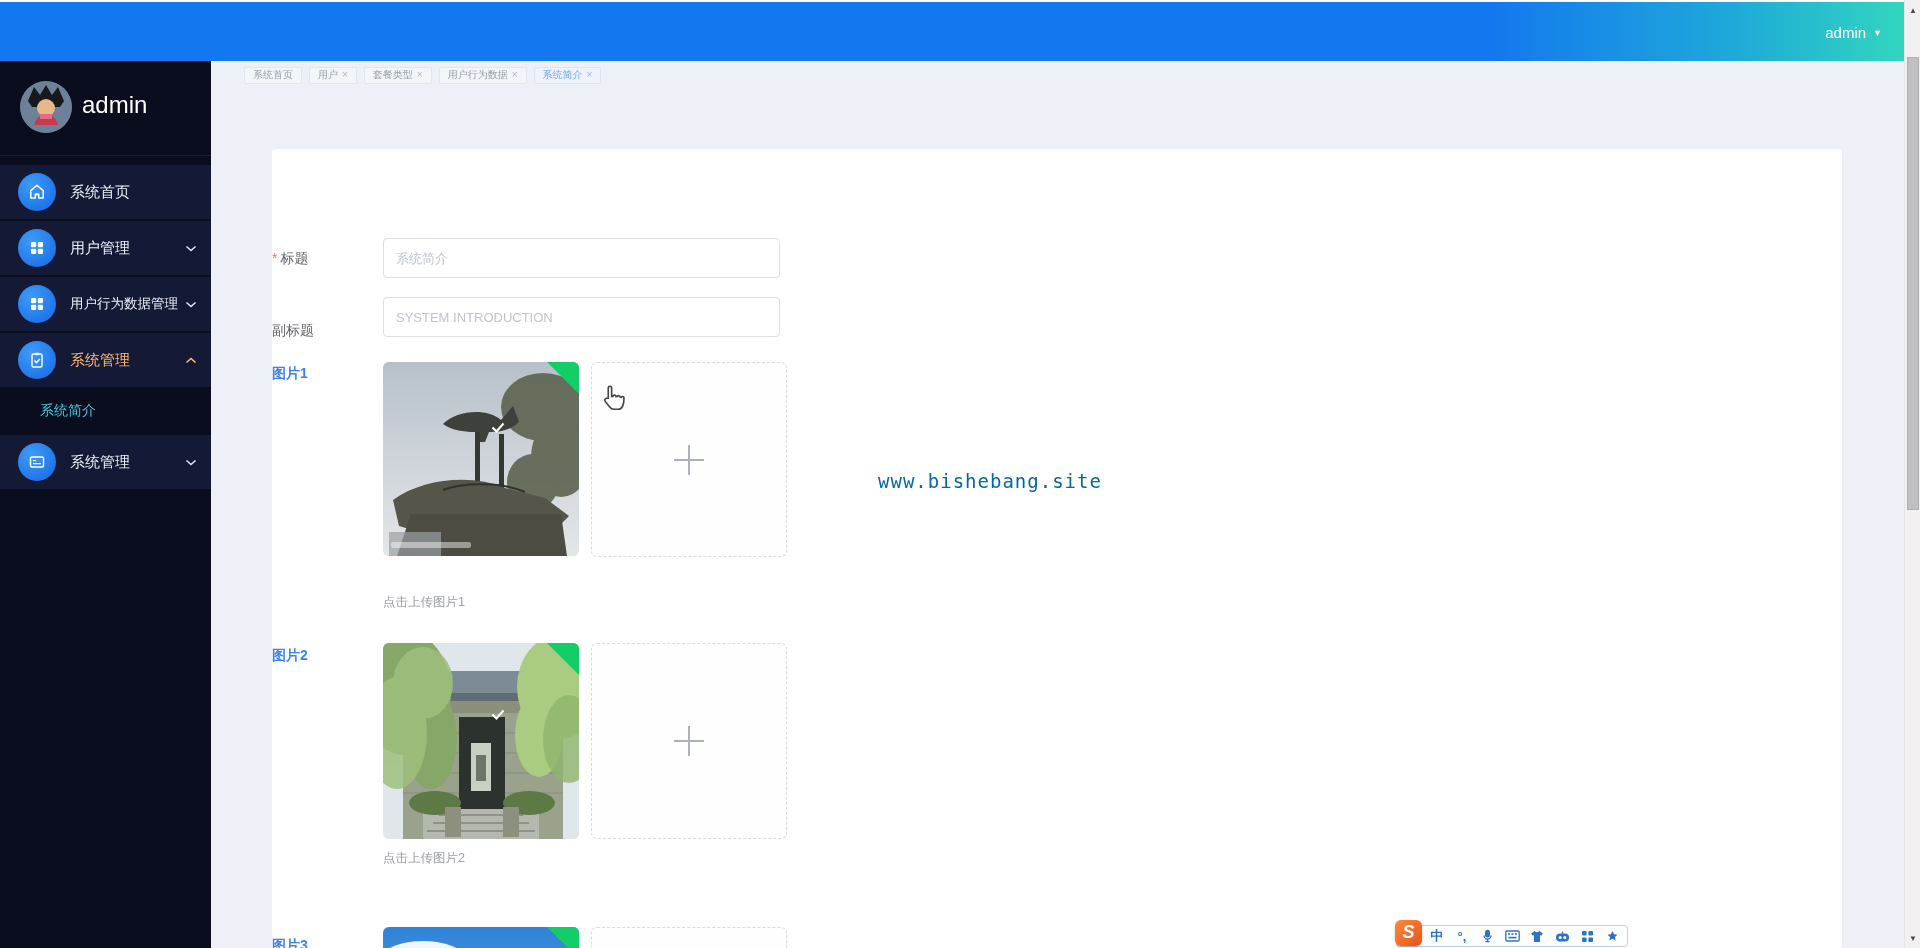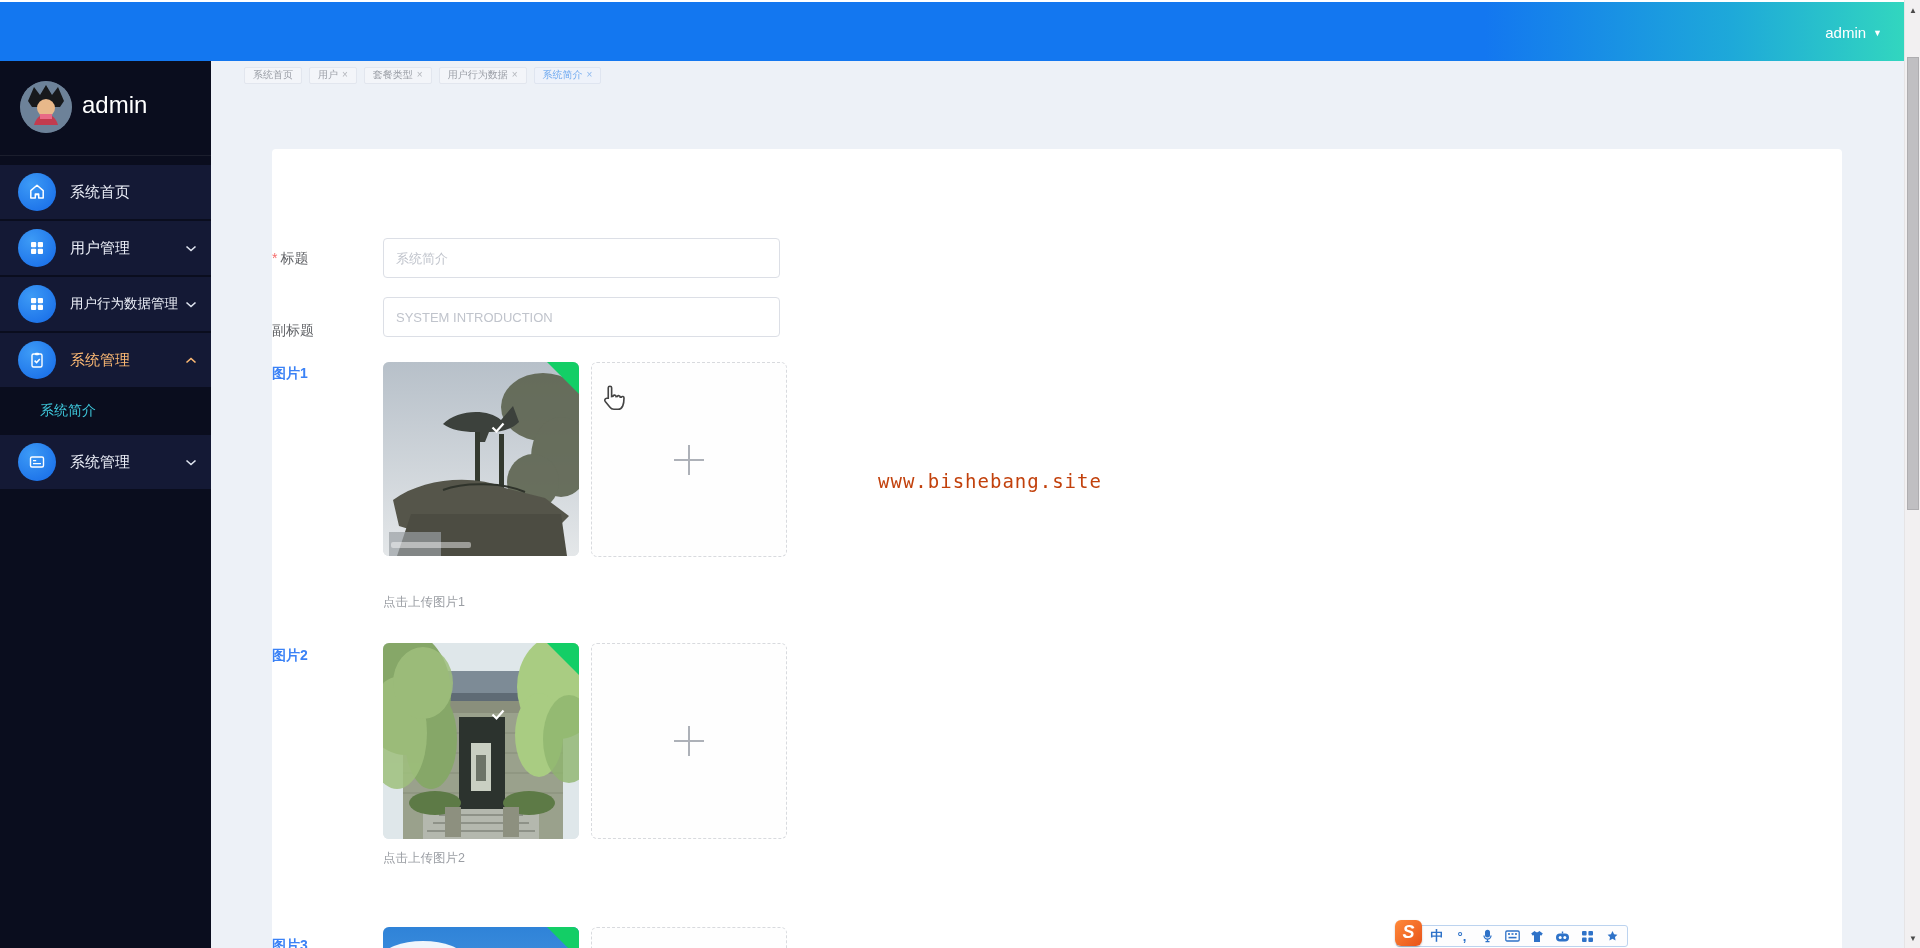--- a/index.html
+++ b/index.html
@@ -57,21 +57,21 @@
 
   .thumb { position:absolute; left:111px; width:196px; height:194px; border-radius:6px; overflow:hidden; cursor:pointer; background:#dfe3e6; }
   .thumb svg.photo { display:block; width:100%; height:100%; }
   .badge { position:absolute; top:0; right:0; width:0; height:0; border-top:32px solid #13ce66; border-left:32px solid transparent; }
   .imgcheck { position:absolute; left:106px; top:56px; width:18px; height:18px; }
   .upbox { position:absolute; left:319px; width:196px; height:195px; background:#fefefe; border:1px dashed #d8dade;
     border-radius:6px; display:flex; align-items:center; justify-content:center; cursor:pointer; }
   .hint { position:absolute; left:111px; font-size:12.5px; color:#9b9ea4; }
 
   .watermark { position:absolute; left:878px; top:470px; font-family:"DejaVu Sans Mono","Liberation Mono",monospace;
-    font-size:19px; color:#c2410c; letter-spacing:1px; }
+    font-size:19px; color:#0369a1; letter-spacing:1px; }
 
   .cursor { position:absolute; left:597px; top:382px; width:30px; height:36px; pointer-events:none; }
 
   
   .ime { position:absolute; left:1396px; top:925px; width:232px; height:22px; background:#fdfdfe;
     border:1px solid #bcd3ef; border-radius:3px; display:flex; align-items:center; gap:5px; padding:0 4px 0 0; }
   .sogou-logo { width:27px; height:26px; margin-top:-7px; margin-left:-2px; border-radius:6px;
     background:linear-gradient(135deg,#ff8a3a,#e8531a); color:#fff; font-weight:bold; font-size:18px; font-style:italic;
     display:flex; align-items:center; justify-content:center; box-shadow:0 1px 2px rgba(0,0,0,.25); cursor:pointer; }
   .ime-ic { color:#2e72c8; font-size:13px; font-weight:bold; display:flex; align-items:center; justify-content:center; width:20px; height:20px; cursor:pointer; }

